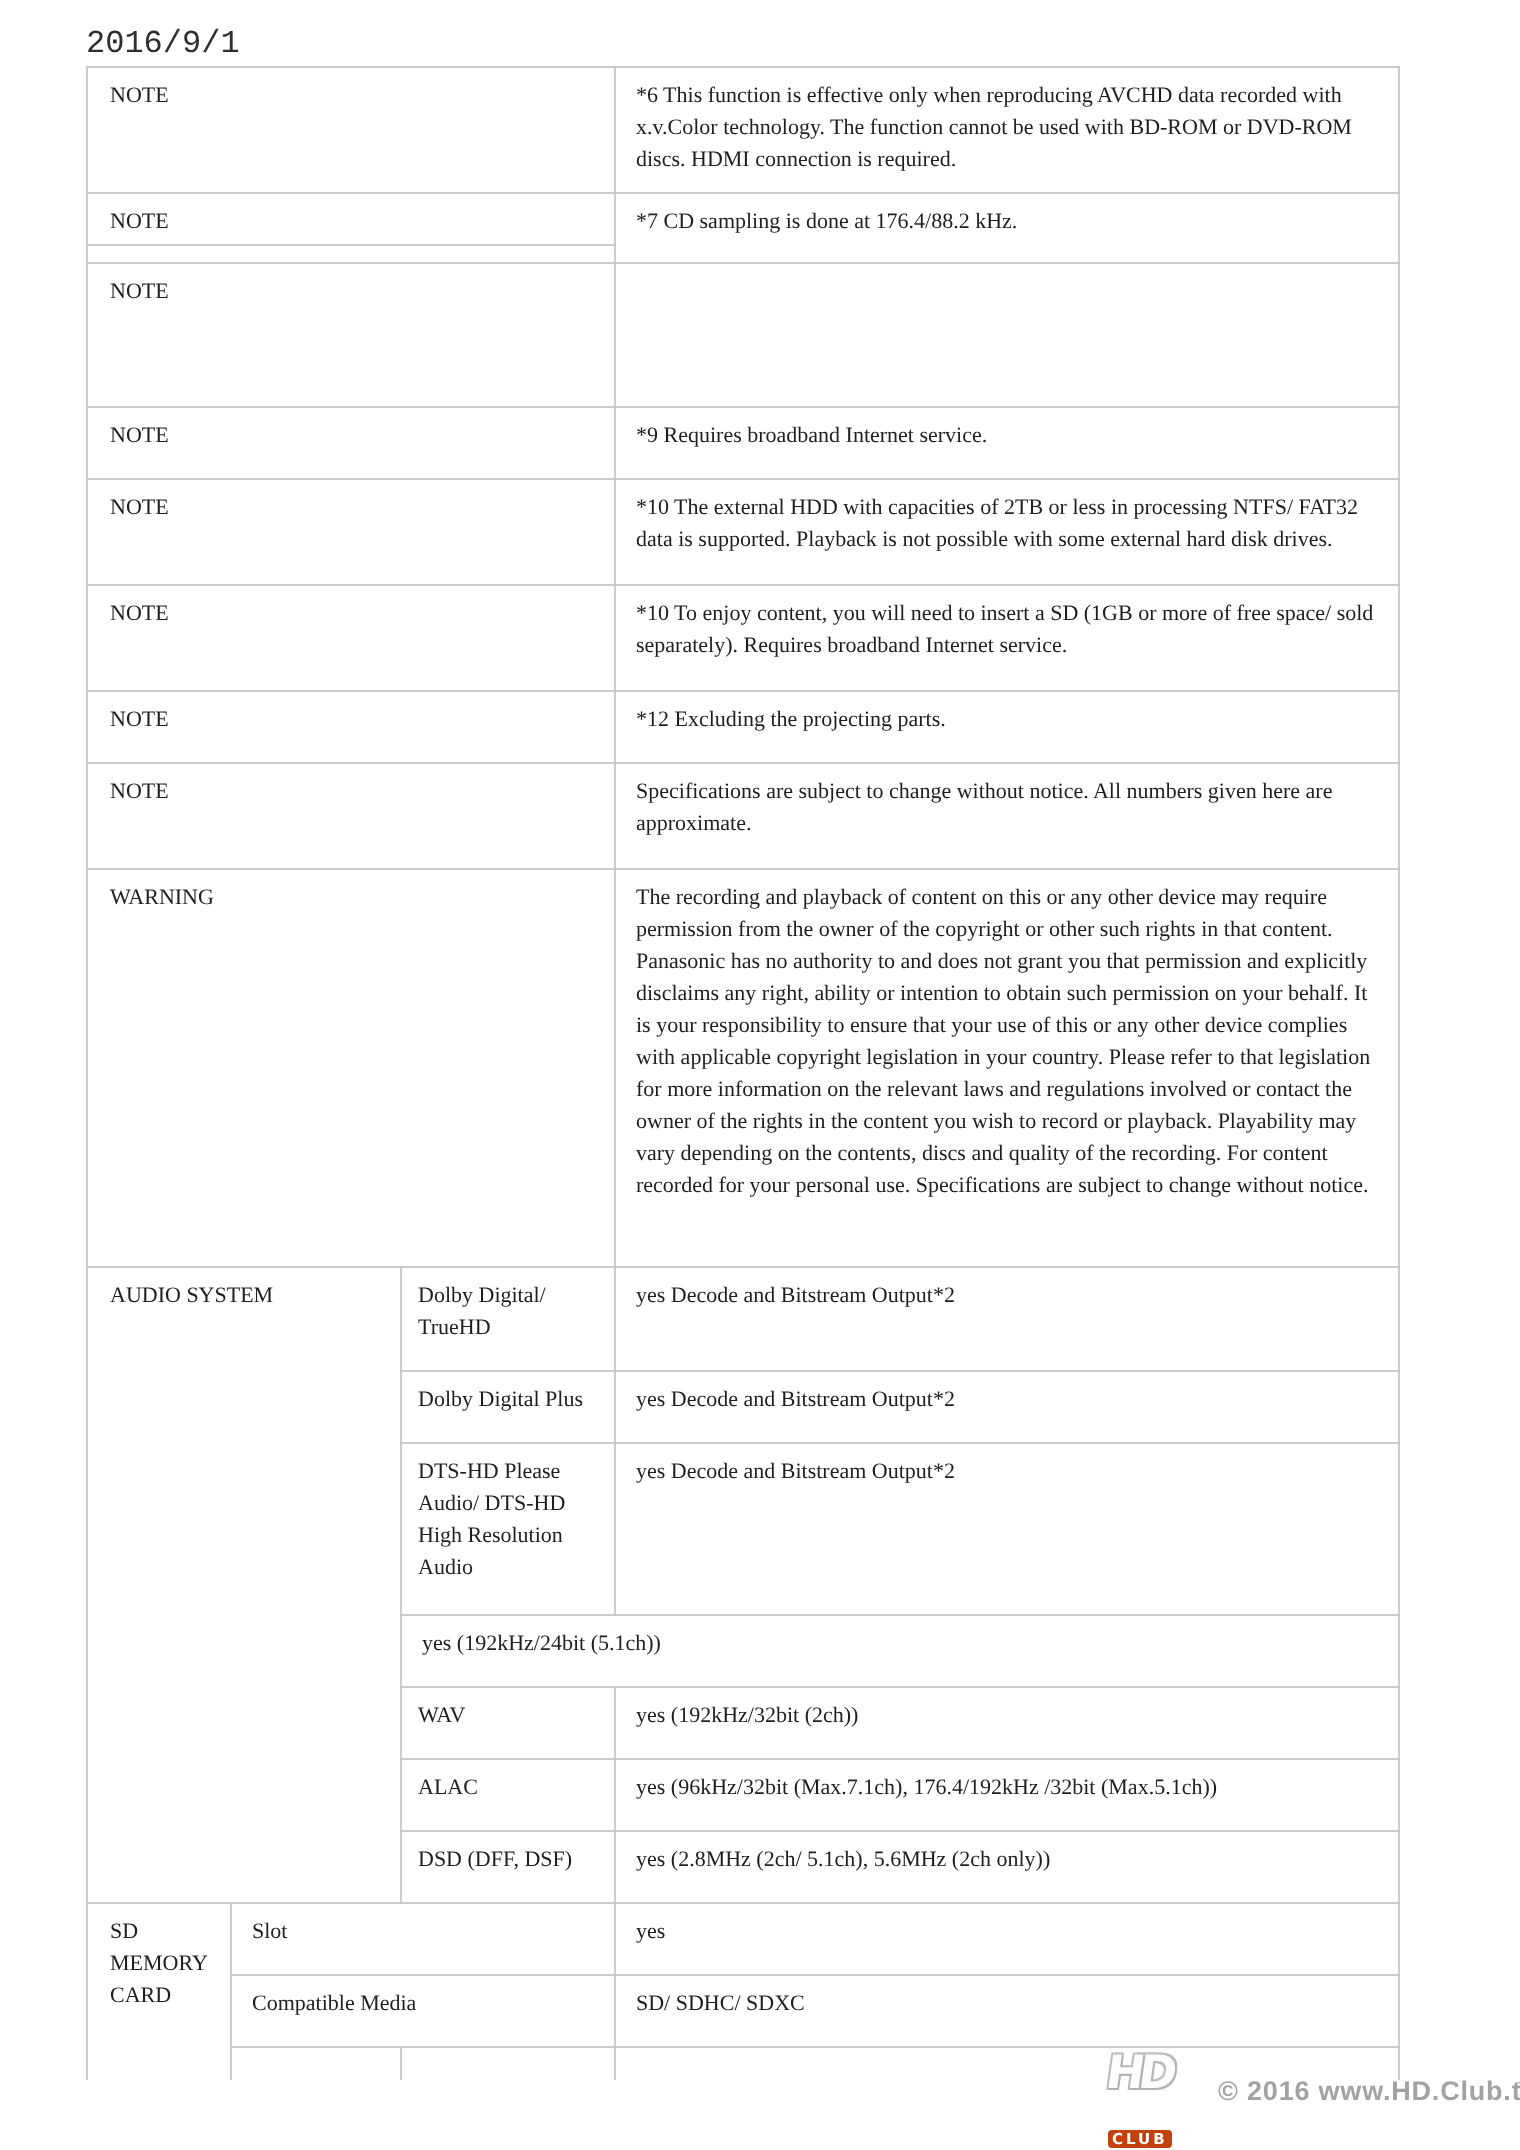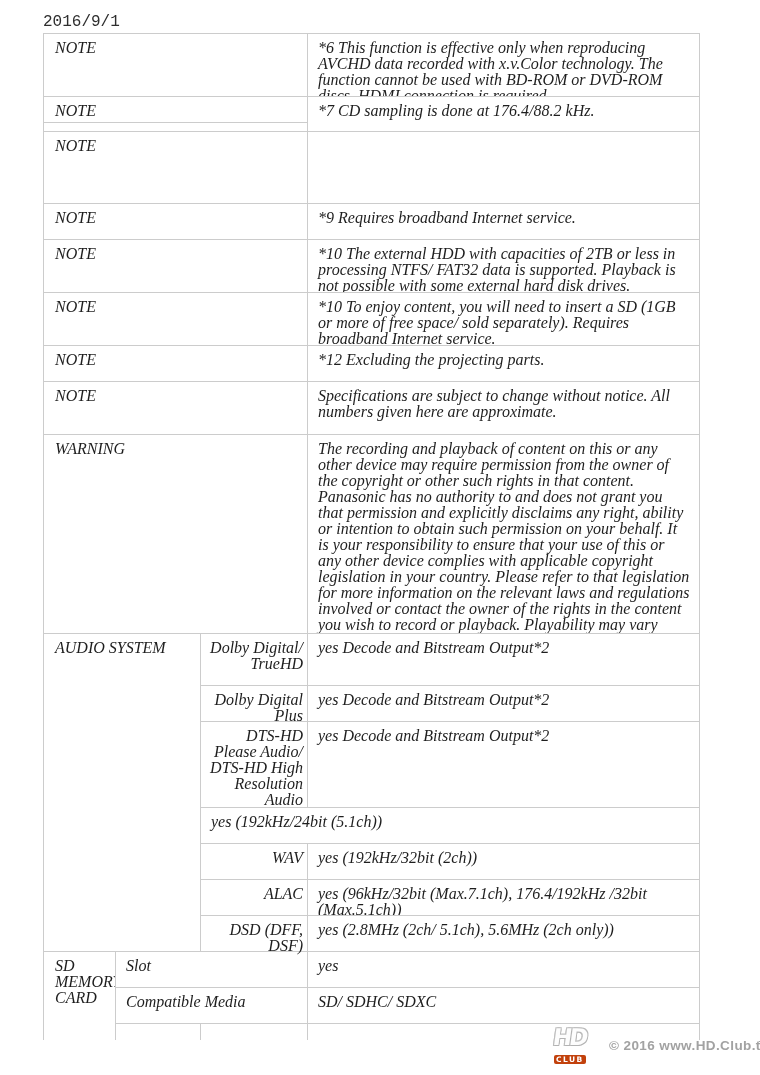--- a/index.html
+++ b/index.html
@@ -12,37 +12,37 @@
   .header-date{
     position:absolute; top:13px; left:43px;
     font-family:Liberation Mono, monospace; font-size:16px; color:#2e2e2e;
   }
   .spec-table{
     position:absolute; left:43px; top:33px; width:657px; height:1007px;
     box-sizing:border-box; border:1px solid var(--bc); border-bottom:none;
     overflow:hidden; display:flex; flex-direction:column;
   }
   .row{ display:flex; border-bottom:1px solid var(--bc); box-sizing:border-box; flex:none; }
-  .cell{ box-sizing:border-box; font-size:16px; line-height:16px; overflow:hidden;font-style:italic; }
+  .cell{ box-sizing:border-box; font-size:11px; line-height:16px; overflow:hidden; }
   .label{ width:264px; border-right:1px solid var(--bc); padding:6px 8px 4px 11px; }
   .value{ flex:1; padding:6px 8px 4px 10px; }
   
   .rh63{height:63px} .rh35{height:35px} .rh72{height:72px} .rh36{height:36px}
   .rh53{height:53px} .rh199{height:199px} .rh318{height:318px} .rh89{height:92px}
   
   .split{ padding:0; display:flex; flex-direction:column; }
   .split .label-top{ height:26px; box-sizing:border-box; border-bottom:1px solid var(--bc); padding:6px 8px 0 11px; }
   .split .label-rest{ flex:1; }
   
   .audio-label{ width:157px; border-right:1px solid var(--bc); padding:6px 8px 4px 11px; }
   .sd-label{ width:72px; border-right:1px solid var(--bc); padding:6px 4px 4px 11px; }
   .subcol{ flex:1; display:flex; flex-direction:column; }
   .subrow{ display:flex; border-bottom:1px solid var(--bc); box-sizing:border-box; flex:none; }
   .subrow.last{ border-bottom:none; flex:1; }
-  .subname{ width:107px; border-right:1px solid var(--bc); padding:6px 4px 4px 8px;text-align:right; }
+  .subname{ width:107px; border-right:1px solid var(--bc); padding:6px 4px 4px 8px; }
   .sdname{ width:192px; border-right:1px solid var(--bc); padding:6px 4px 4px 10px; }
   .subvalue{ flex:1; padding:6px 8px 4px 10px; }
   .sh52{height:52px} .sh36{height:36px} .sh86{height:86px}
   .partial{ height:24px; }
   .part1{ width:85px; border-right:1px solid var(--bc); }
   .part2{ width:107px; border-right:1px solid var(--bc); }
   
   .page-number{
     position:absolute; left:718px; top:1040px; z-index:1;
     font-family:"Liberation Sans", sans-serif; font-size:10px; color:#3a3a3a;margin-left:40px;
@@ -50,21 +50,21 @@
   .watermark{ position:absolute; left:553px; top:1028px; z-index:2; display:flex; align-items:flex-start; }
   .wm-logo{ width:48px; }
   .wm-hd{
     font-family:"DejaVu Sans", sans-serif; font-weight:bold; font-size:23px; line-height:19px;
     color:#fdfdfd; letter-spacing:-3px; transform:skewX(-8deg);
     text-shadow:0 0 1px #ababab, 1px 1px 0 #b4b4b4, -1px -1px 0 #c2c2c2, 1px -1px 0 #bbbbbb, -1px 1px 0 #bbbbbb;
   }
   .wm-club{
     font-family:"DejaVu Sans", sans-serif; font-weight:bold; font-size:7.5px; line-height:9px;
     letter-spacing:1.5px; color:#ffffff; background:#c2410c; border-radius:2px;
-    width:fit-content; padding:0 2px; margin-top:8px; margin-left:1px;
+    width:fit-content; padding:0 2px; margin-top:18px; margin-left:1px;
   }
   .wm-copy{
     font-family:"Liberation Sans", sans-serif; font-weight:bold; font-size:13.5px; letter-spacing:0.4px;
     color:#a2a2a2; margin:10px 0 0 8px; white-space:nowrap;
     text-shadow:0 1px 0 #ffffff, 0 -1px 0 #ffffff, 1px 0 0 #ffffff, -1px 0 0 #ffffff;
   }
 </style>
 </head>
 <body>
 

